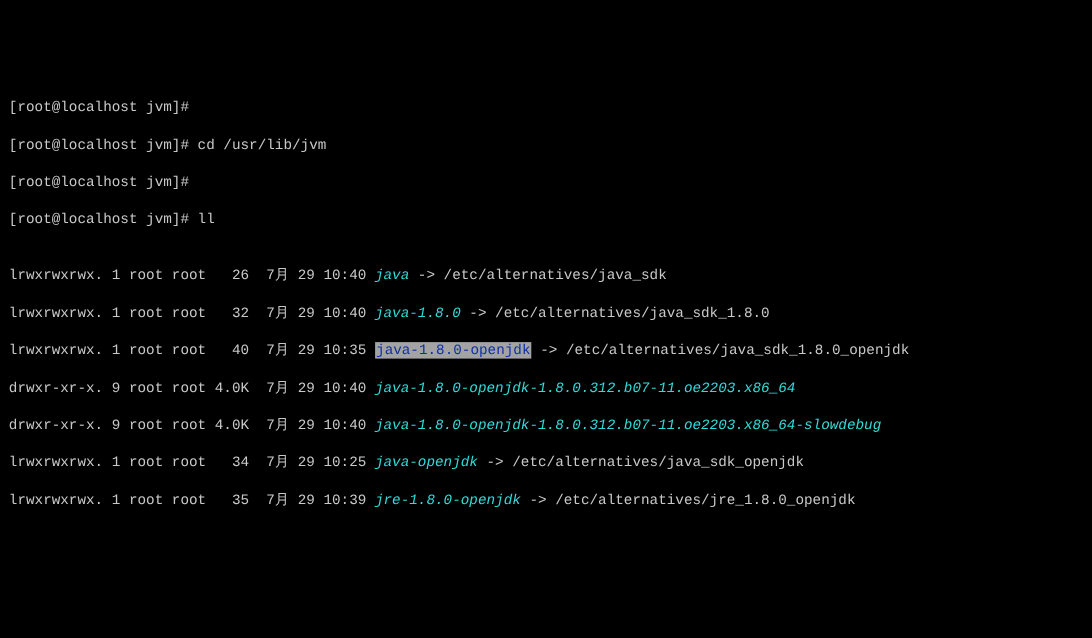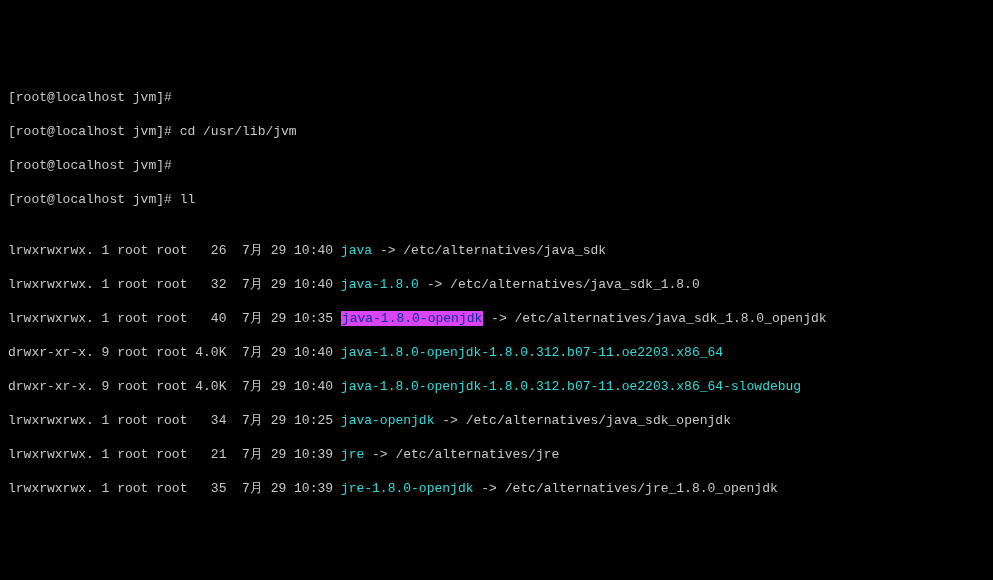--- a/index.html
+++ b/index.html
@@ -9,41 +9,40 @@
     font-family: "Consolas", "Courier New", monospace;
     font-size: 13px;
     line-height: 17px;
     padding: 4px 8px;
     width: 993px;
     height: 580px;
     overflow: hidden;
     white-space: pre;
   }
   .line { display: block; white-space: pre; }
-  .cyan { color: #33dada; }
-  .hl { background: #d946ef; color: #1030a0; padding: 0 1px; }
+  .cyan { color: #33dada; font-style: italic; }
+  .hl { background: #a3a3a3; color: #1030a0; padding: 0 1px; }
 </style>
 </head>
 <body>
 
 
 
 <div>
 <span class="line"><span>[root@localhost jvm]#</span><span></span></span>
 <span class="line"><span>[root@localhost jvm]#</span><span> cd /usr/lib/jvm</span></span>
 <span class="line"><span>[root@localhost jvm]#</span><span></span></span>
 <span class="line"><span>[root@localhost jvm]#</span><span> ll</span></span>
 
 <span class="line"><span>lrwxrwxrwx. 1 root root   26  7月 29 10:40 </span><span class="cyan">java</span><span> -&gt; /etc/alternatives/java_sdk</span></span>
 <span class="line"><span>lrwxrwxrwx. 1 root root   32  7月 29 10:40 </span><span class="cyan">java-1.8.0</span><span> -&gt; /etc/alternatives/java_sdk_1.8.0</span></span>
 <span class="line"><span>lrwxrwxrwx. 1 root root   40  7月 29 10:35 </span><span class="hl">java-1.8.0-openjdk</span><span> -&gt; /etc/alternatives/java_sdk_1.8.0_openjdk</span></span>
 <span class="line"><span>drwxr-xr-x. 9 root root 4.0K  7月 29 10:40 </span><span class="cyan">java-1.8.0-openjdk-1.8.0.312.b07-11.oe2203.x86_64</span></span>
 <span class="line"><span>drwxr-xr-x. 9 root root 4.0K  7月 29 10:40 </span><span class="cyan">java-1.8.0-openjdk-1.8.0.312.b07-11.oe2203.x86_64-slowdebug</span></span>
 <span class="line"><span>lrwxrwxrwx. 1 root root   34  7月 29 10:25 </span><span class="cyan">java-openjdk</span><span> -&gt; /etc/alternatives/java_sdk_openjdk</span></span>
-<span class="line"><span>lrwxrwxrwx. 1 root root   21  7月 29 10:39 </span><span class="cyan">jre</span><span> -&gt; /etc/alternatives/jre</span></span>
 <span class="line"><span>lrwxrwxrwx. 1 root root   35  7月 29 10:39 </span><span class="cyan">jre-1.8.0-openjdk</span><span> -&gt; /etc/alternatives/jre_1.8.0_openjdk</span></span>
 
 
 
 
 
 
 
 
 

